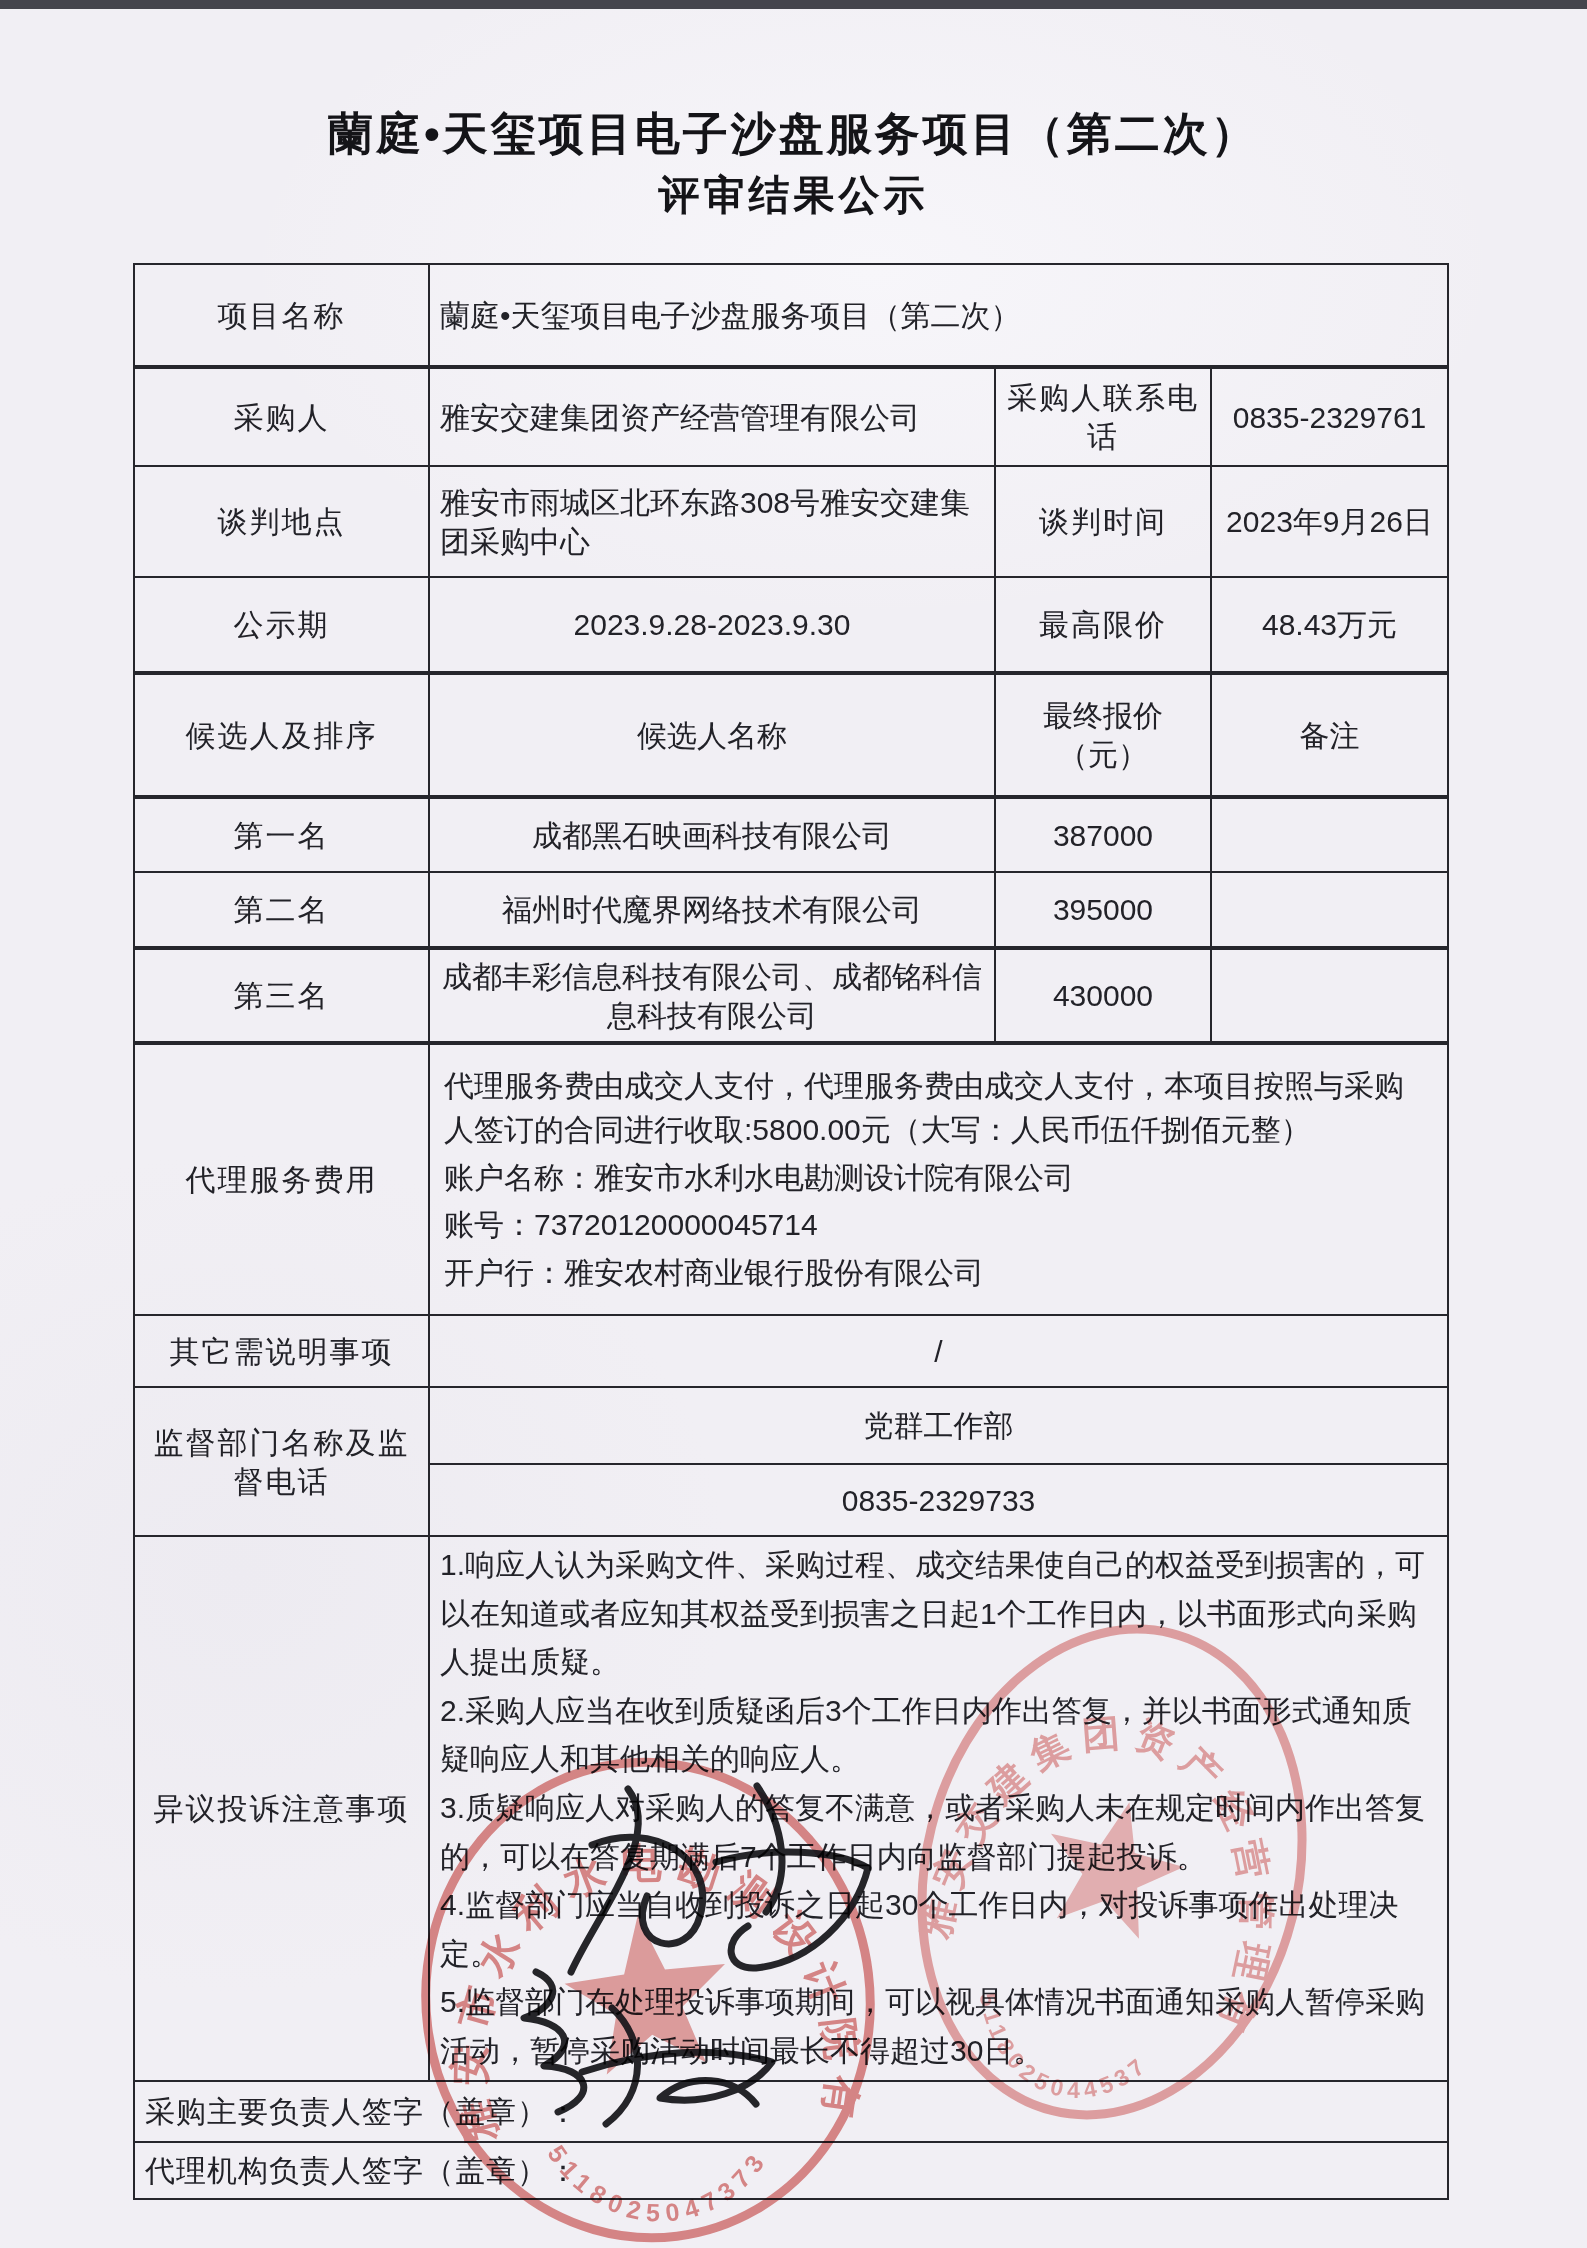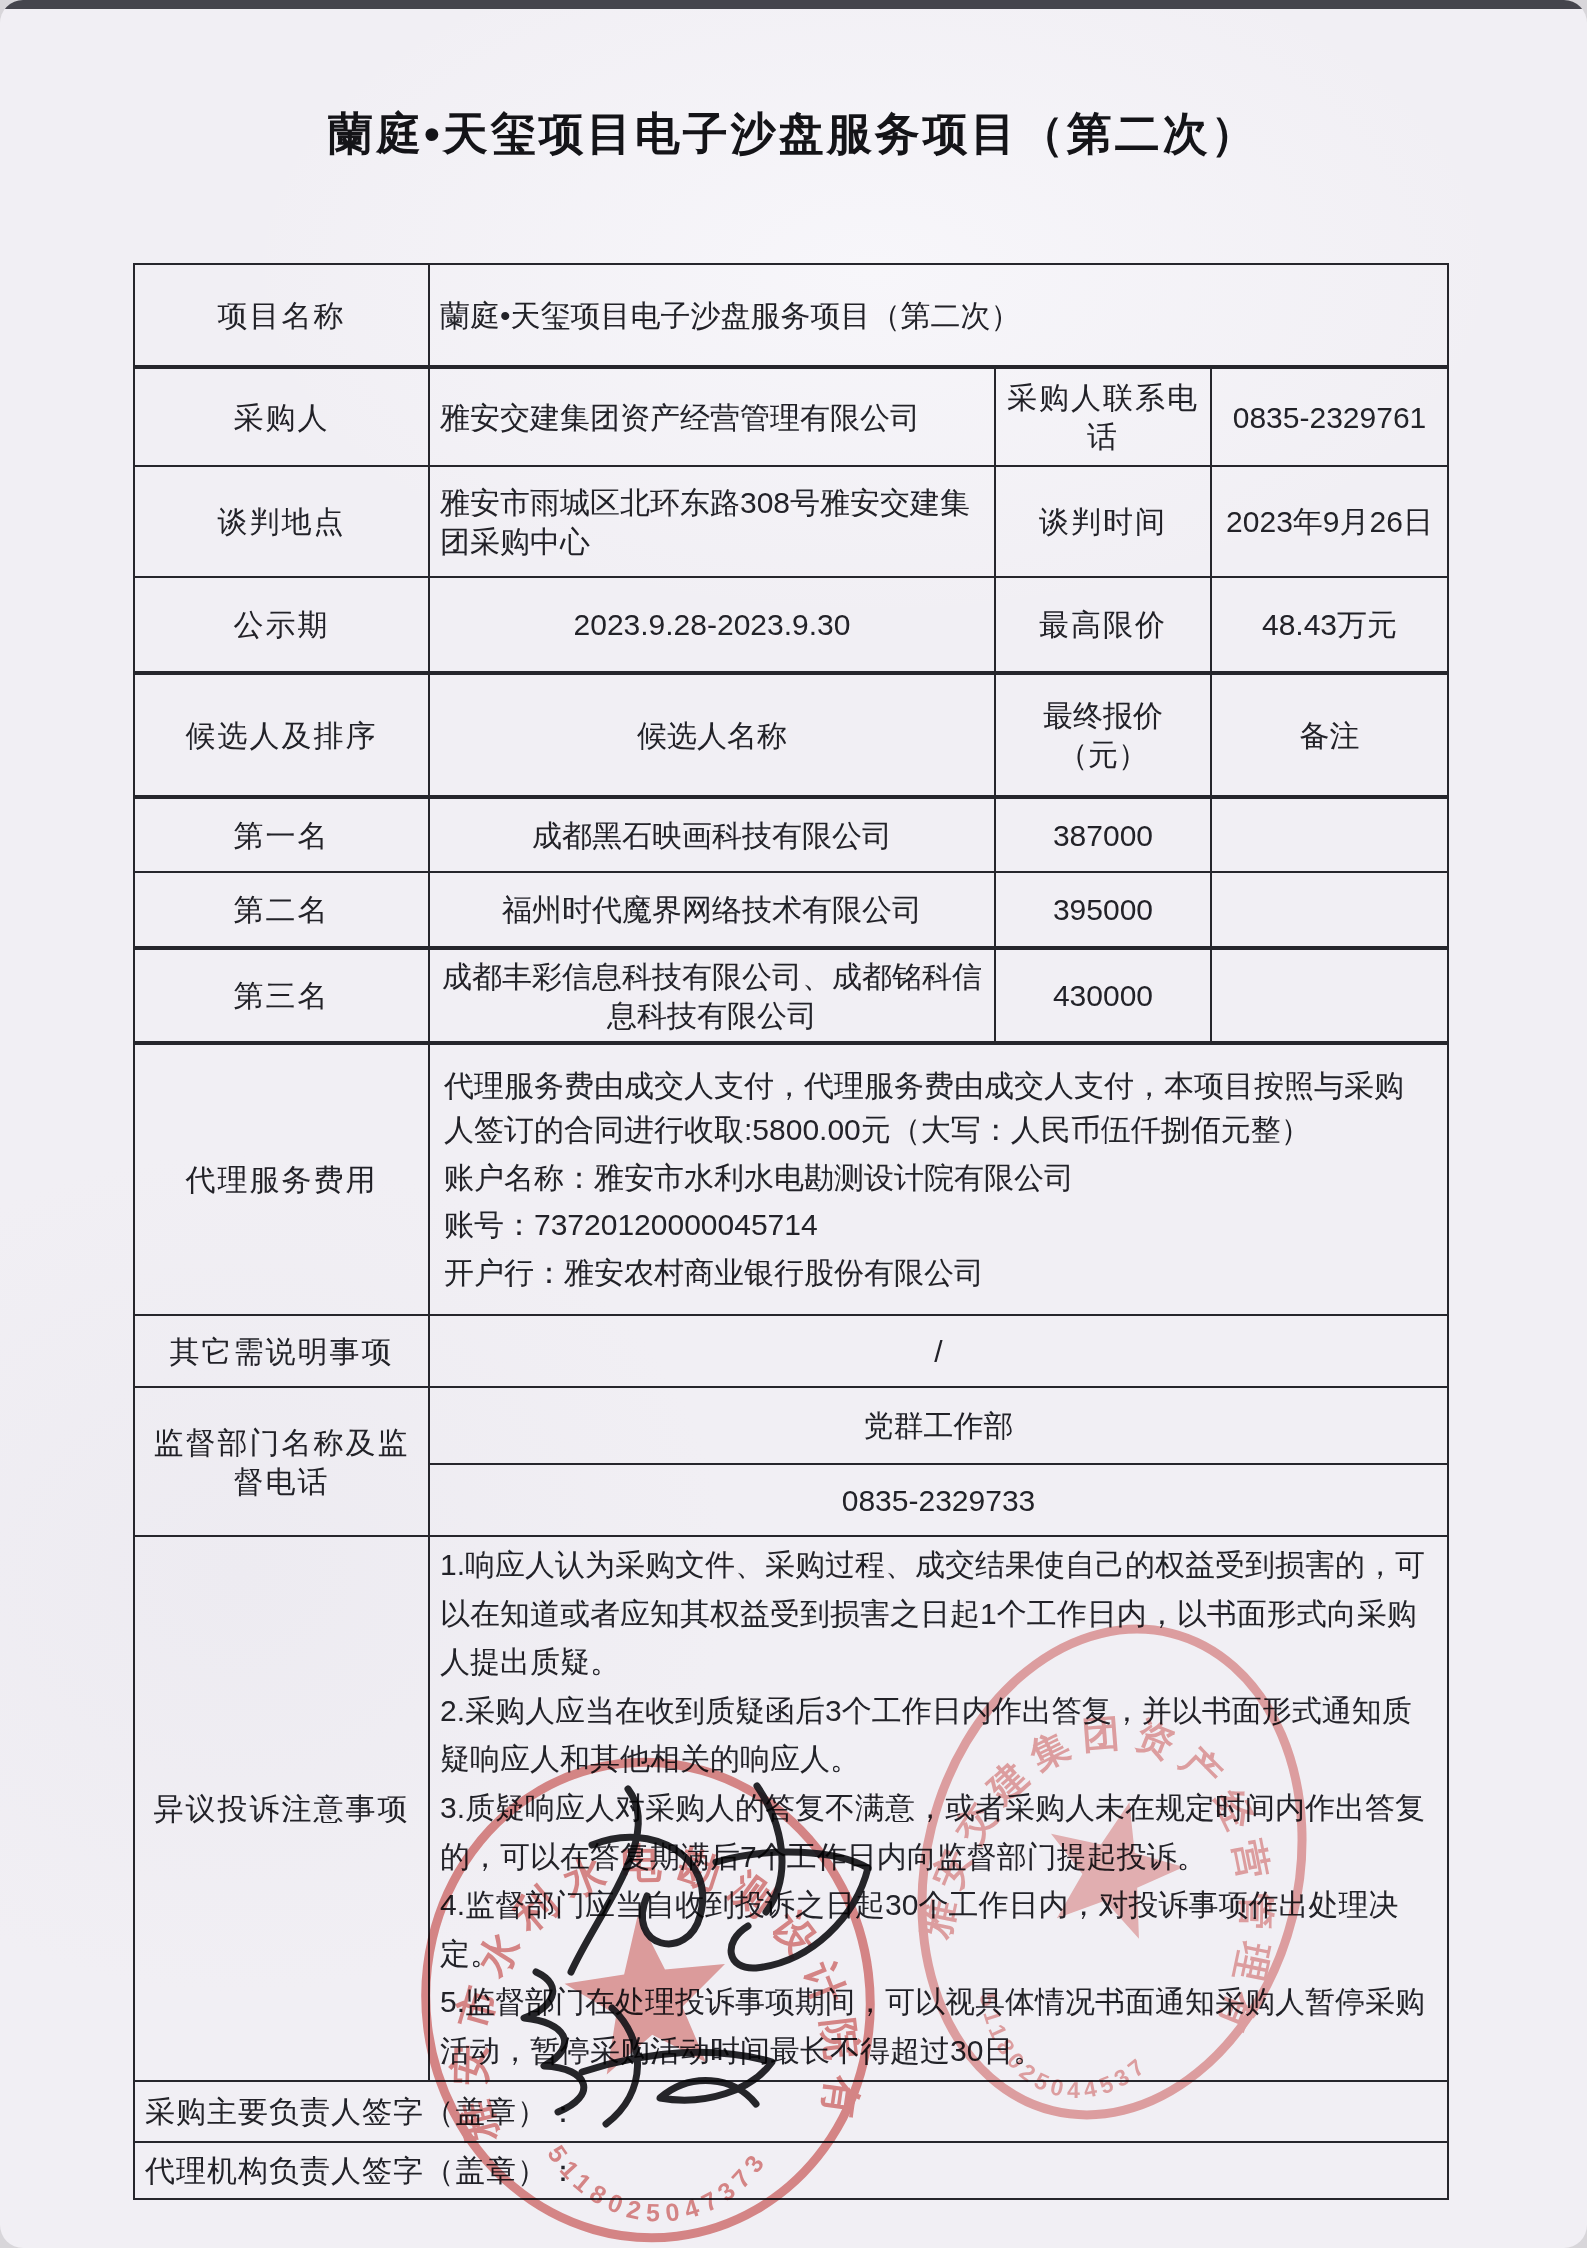--- a/index.html
+++ b/index.html
@@ -1,21 +1,21 @@
 <!DOCTYPE html>
 <html><head>
 <meta charset="utf-8">
 <style>
   html,body{margin:0;padding:0;background:#d8d6da;}
   .page{
     position:relative; width:1587px; height:2248px; overflow:hidden;
     background:#f1eff4;
     background-image:radial-gradient(ellipse 900px 500px at 55% 12%, #f7f6fa 0%, rgba(247,246,250,0) 70%),
                      radial-gradient(ellipse 700px 600px at 15% 70%, #edebf1 0%, rgba(237,235,241,0) 70%);
-    font-family:"Liberation Sans", sans-serif; color:#1e1e24;border-radius:23px;
+    font-family:"Liberation Sans", sans-serif; color:#1e1e24;
   }
   .scan-strip{position:absolute;top:0;left:0;width:100%;height:9px;background:#45454d;}
   .title{position:absolute;left:0;width:100%;text-align:center;font-weight:bold;margin:0;color:#141418;}
   .title.t1{top:104px;font-size:45px;letter-spacing:3px;}
   .title.t2{top:168px;font-size:41px;letter-spacing:4px;}
   table.doc{
     position:absolute; left:133px; top:263px; width:1314px;
     border-collapse:collapse; table-layout:fixed;
   }
   table.doc td{
@@ -39,20 +39,21 @@
   .stamp-text{font-family:"Liberation Sans",sans-serif;font-weight:bold;}
 </style>
 </head>
 <body>
 
 <div class="page">
 
   <div class="scan-strip"></div>
 
   <h1 class="title t1">蘭庭•天玺项目电子沙盘服务项目（第二次）</h1>
+  <h1 class="title t2">评审结果公示</h1>
 
   <table class="doc">
     <colgroup>
       <col style="width:295px">
         <col style="width:566px">
         <col style="width:216px">
         <col style="width:237px">
     </colgroup>
     <tbody>
       <tr class="rA">

